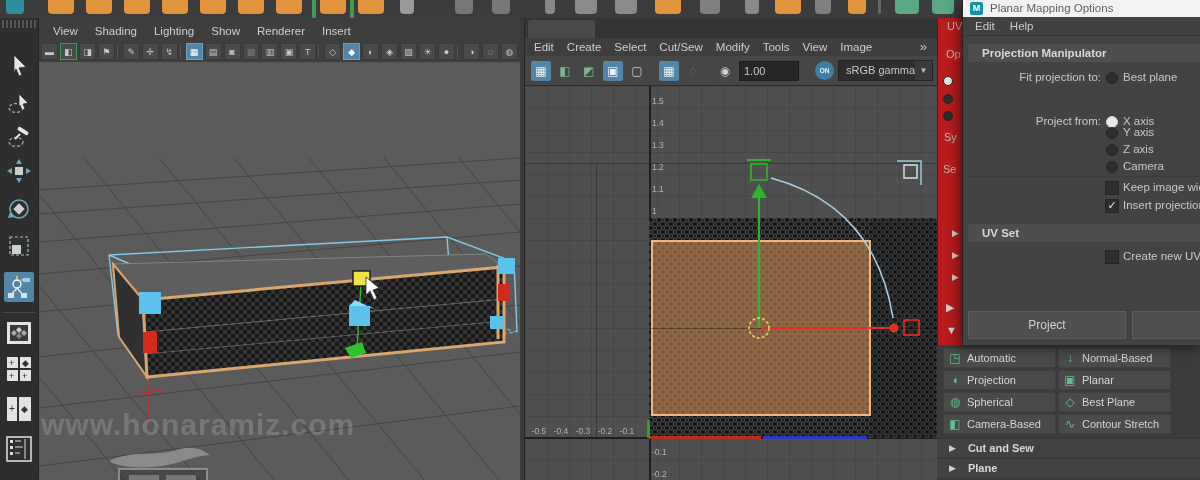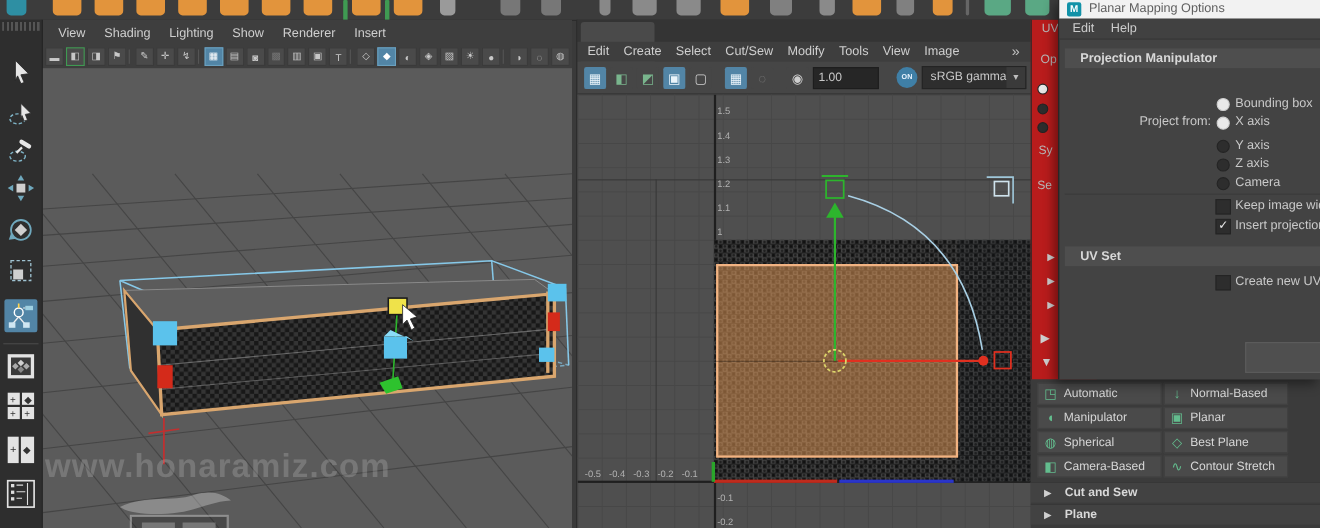--- a/index.html
+++ b/index.html
@@ -458,21 +458,21 @@
     <div class="mapbtn" style="left:6px;top:3px">
         <span class="mbi">◳</span>
         <span>Automatic</span>
       </div>
     <div class="mapbtn" style="left:121px;top:3px">
         <span class="mbi">↓</span>
         <span>Normal-Based</span>
       </div>
     <div class="mapbtn" style="left:6px;top:25px">
         <span class="mbi">◖</span>
-        <span>Manipulator</span>
+        <span>Projection</span>
       </div>
     <div class="mapbtn" style="left:121px;top:25px">
         <span class="mbi">▣</span>
         <span>Planar</span>
       </div>
     <div class="mapbtn" style="left:6px;top:47px">
         <span class="mbi">◍</span>
         <span>Spherical</span>
       </div>
     <div class="mapbtn" style="left:121px;top:47px">
@@ -502,26 +502,27 @@
       <span id="dlg-appicon">M</span>
       <span id="dlg-title">Planar Mapping Options</span>
     </div>
     <div id="dlg-menubar">
       <span>Edit</span>
       <span>Help</span>
     </div>
 
     <div class="dlg-header" style="top:44px">Projection Manipulator</div>
 
-    <div class="opt-row" style="top:87px">
-      <span class="radio sel"></span>
-      <span class="opt-opt">Bounding box</span>
-    </div>
-
-    <div class="opt-row" style="top:104px">
+    <div class="opt-row" style="top:70px">
+      <span class="opt-label">Fit projection to:</span>
+      <span class="radio"></span>
+      <span class="opt-opt">Best plane</span>
+    </div>
+
+    <div class="opt-row" style="top:114px">
       <span class="opt-label">Project from:</span>
       <span class="radio sel"></span>
       <span class="opt-opt">X axis</span>
     </div>
     <div class="opt-row" style="top:125px">
       <span class="radio"></span>
       <span class="opt-opt">Y axis</span>
     </div>
     <div class="opt-row" style="top:159px">
       <span class="radio"></span>
@@ -543,16 +544,17 @@
       <span class="opt-opt">Insert projection</span>
     </div>
 
     <div class="dlg-header" style="top:224px">UV Set</div>
 
     <div class="opt-row" style="top:249px">
       <span class="chk"></span>
       <span class="opt-opt">Create new UV S</span>
     </div>
 
+    <button class="dlg-btn" style="left:5px;top:311px;width:158px">Project</button>
     <button class="dlg-btn" style="left:169px;top:311px;width:160px"></button>
   </div>
 
 </div>
 
 </body></html>

